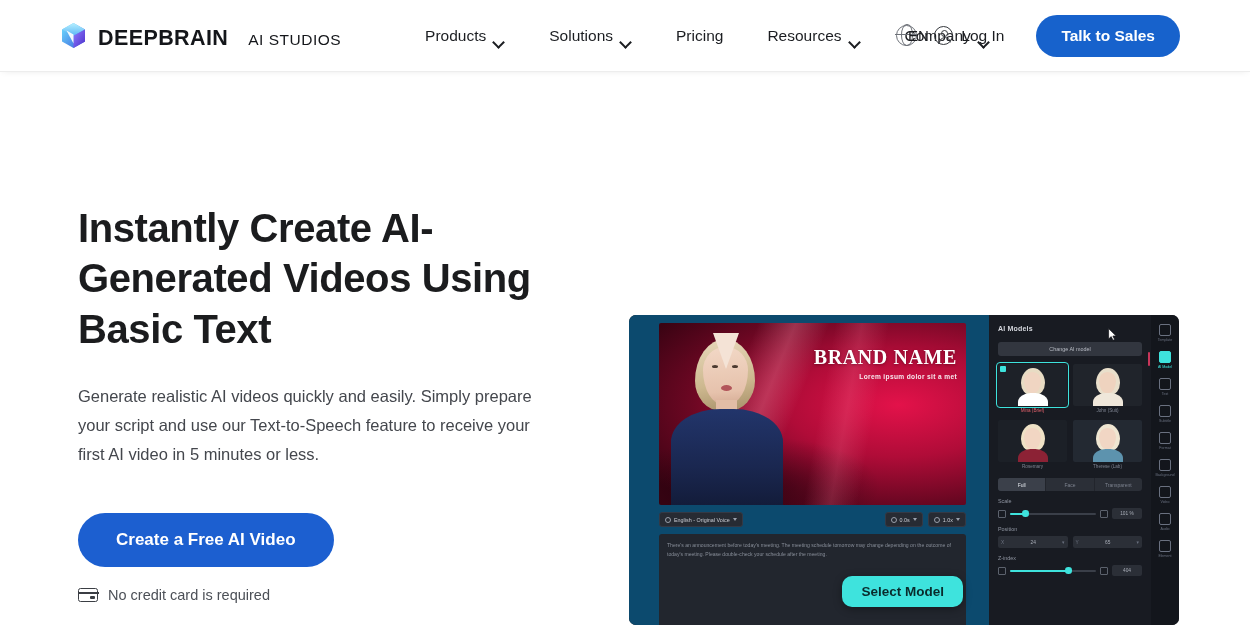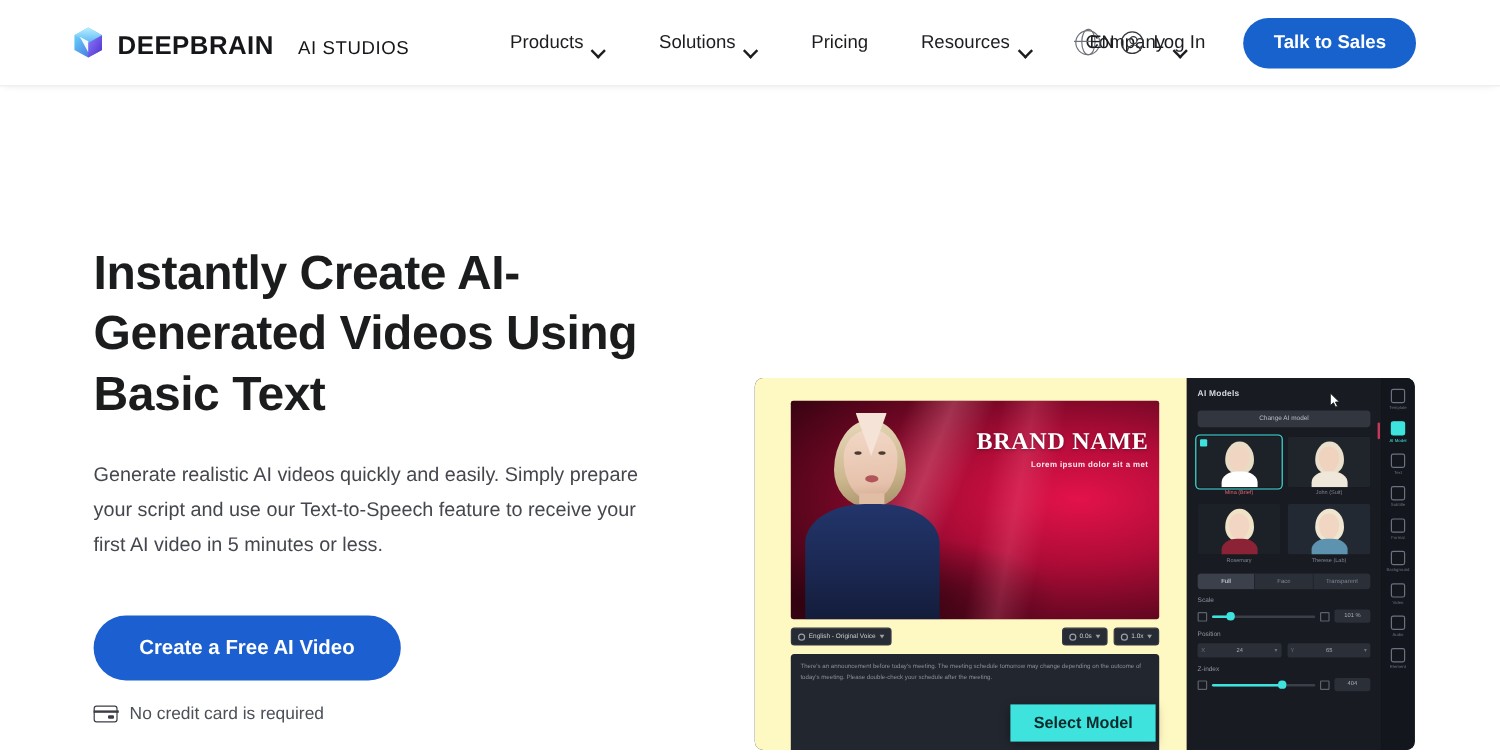--- a/index.html
+++ b/index.html
@@ -284,23 +284,23 @@
     width: 550px;
     height: 310px;
     background: #0e1015;
     border-radius: 7px;
     overflow: hidden;
     display: flex;
   }
 
   .app-stage {
     width: 360px;
-    background: #fef9c3;
-    position: relative;
-    padding: 19px 8px 0 30px;
+    background: #0c4a6e;
+    position: relative;
+    padding: 8px 8px 0 30px;
   }
 
   .video-card {
     width: 307px;
     height: 182px;
     border-radius: 2px;
     overflow: hidden;
     position: relative;
     background:
       radial-gradient(ellipse 95% 75% at 78% 45%, #e3124a 0%, #b00c38 38%, #6a0722 72%, #3a0313 100%);
@@ -478,21 +478,21 @@
   }
   .select-model-btn {
     position: absolute;
     right: 3px;
     bottom: 20px;
     background: #3ee3dd;
     color: #0a2b2c;
     font-size: 13.5px;
     font-weight: 700;
     border: none;
-    border-radius: 0;
+    border-radius: 10px;
     padding: 8px 19px;
     cursor: pointer;
     font-family: inherit;
     box-shadow: 0 2px 8px rgba(0,0,0,0.35);
   }
 
   
   .app-panel {
     width: 162px;
     background: #181b22;

